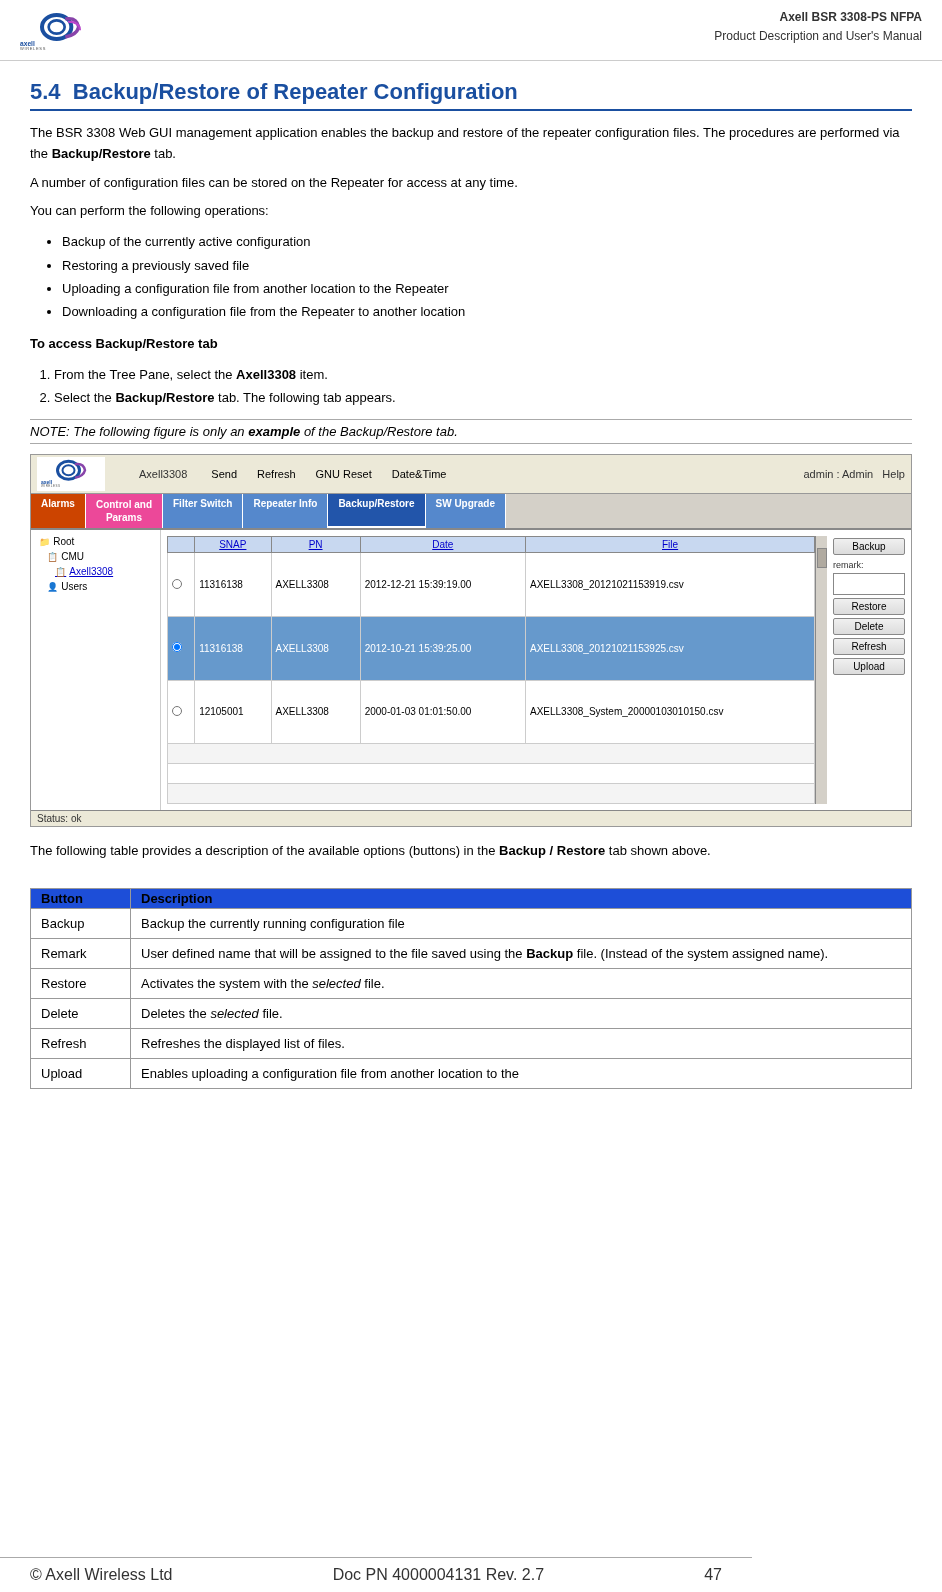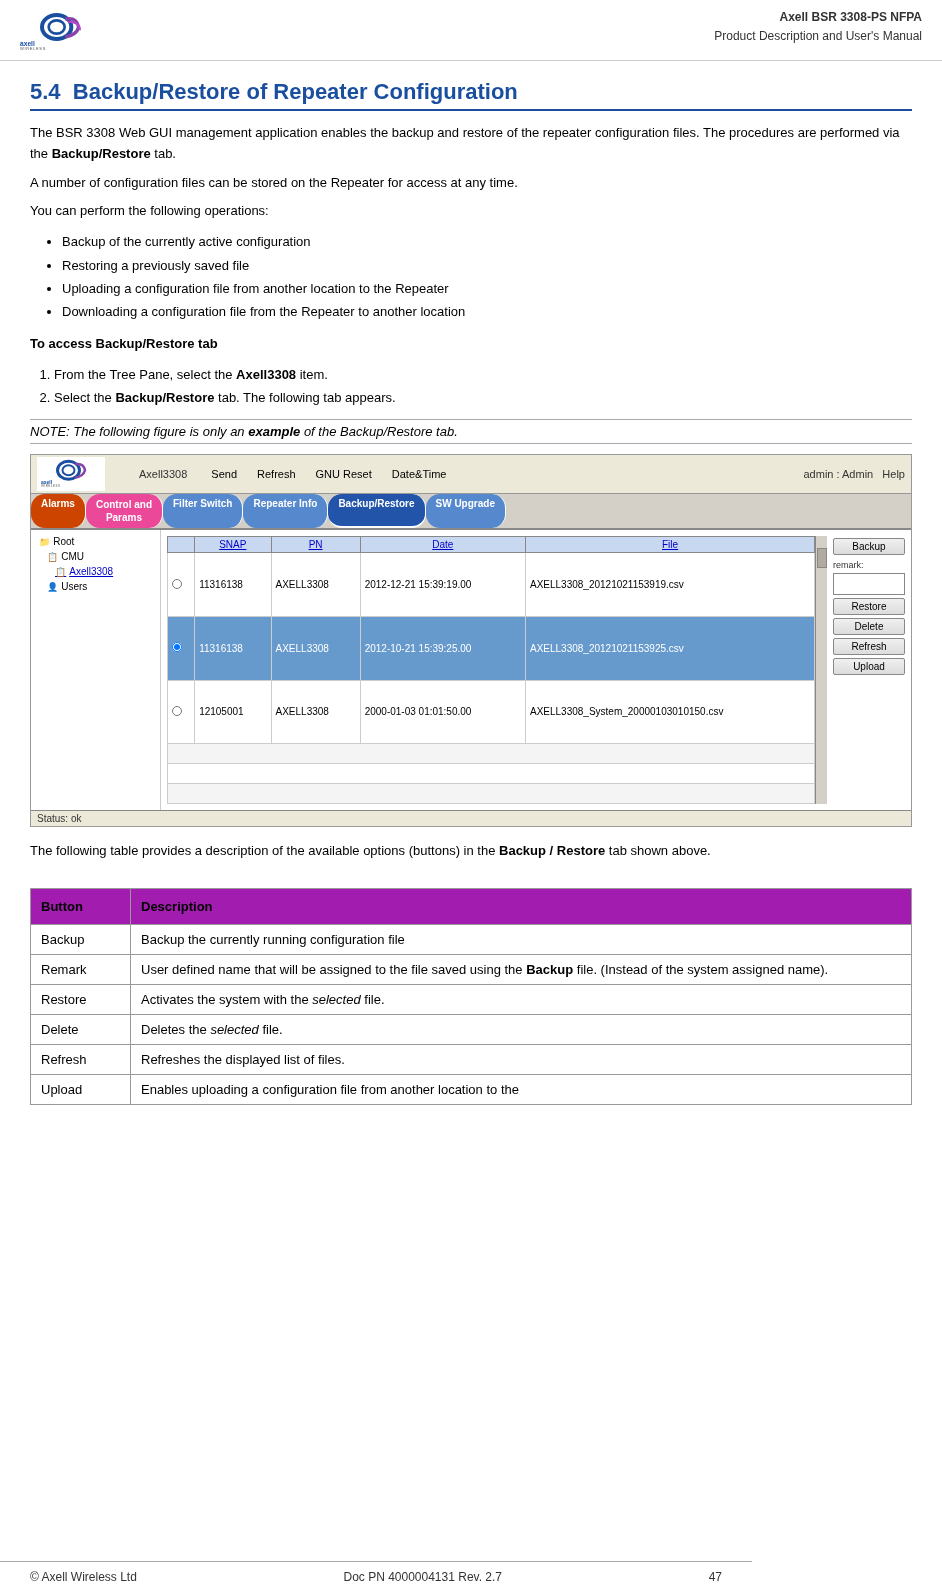--- a/index.html
+++ b/index.html
@@ -128,21 +128,20 @@
       padding: 0 0 0 0;
     }
     .gui-tab {
       padding: 4px 10px;
       font-size: 10px;
       font-weight: bold;
       color: #fff;
       border-right: 1px solid #fff;
       cursor: pointer;
       white-space: nowrap;
-      border-radius: 14px;
     }
     .gui-tab.alarms { background: #cc4400; }
     .gui-tab.control { background: #ec4899; text-align: center; }
     .gui-tab.filter { background: #5588cc; }
     .gui-tab.repeater { background: #5588cc; }
     .gui-tab.backup { background: #5588cc; border-bottom: 2px solid #fff; background: #2255aa; }
     .gui-tab.sw { background: #5588cc; }
 
     
     .gui-main {
@@ -242,23 +241,23 @@
       font-size: 13px;
     }
 
     
     .main-table {
       width: 100%;
       border-collapse: collapse;
       border: 1px solid #999;
     }
     .main-table th {
-      background: #a21caf;
+      background: #1d4ed8;
       border: 1px solid #999;
-      padding: 10px 10px;
+      padding: 2px 10px;
       text-align: left;
       font-size: 13px;
       font-weight: bold;
     }
     .main-table td {
       border: 1px solid #999;
       padding: 7px 10px;
       font-size: 13px;
       vertical-align: top;
     }
@@ -268,21 +267,21 @@
     }
 
     
     .page-footer {
       display: flex;
       justify-content: space-between;
       align-items: center;
       padding: 8px 30px;
       border-top: 1px solid #aaa;
       margin-top: auto;
-      font-size: 12px;
+      font-size: 16px;
       color: #333;
       position: fixed;
       bottom: 0;
       width: 752px;
       background: #fff;
     }
 
     .spacer { height: 50px; }
 
     

